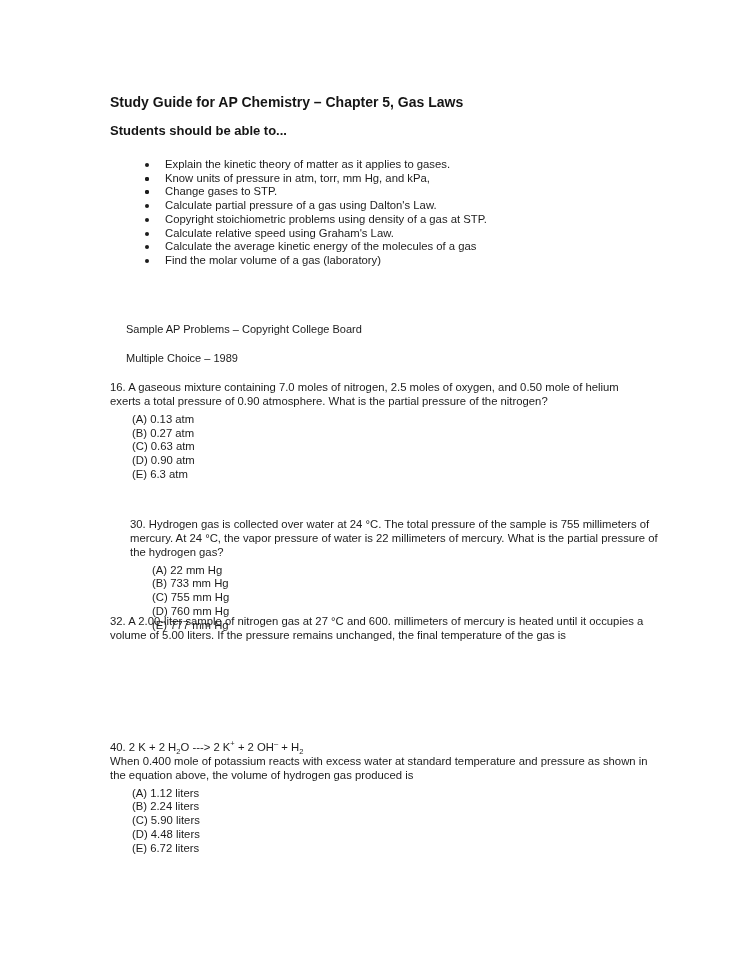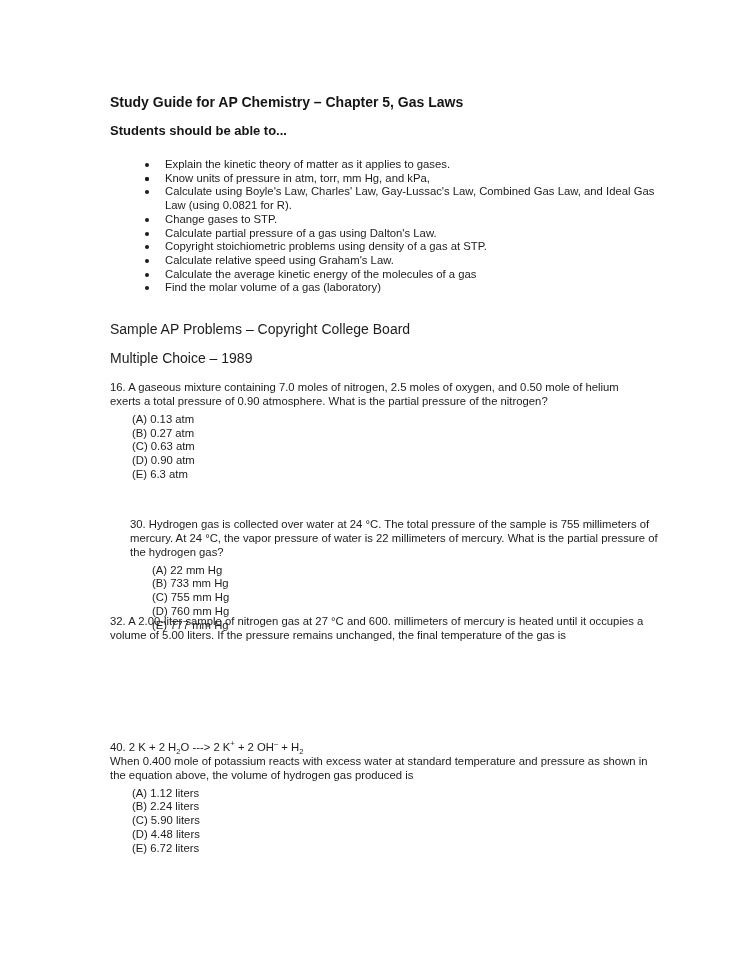--- a/index.html
+++ b/index.html
@@ -58,22 +58,22 @@
       position: absolute;
       left: 23px;
       top: 5px;
       width: 4px;
       height: 4px;
       border-radius: 50%;
       background: #1c1c1c;
     }
     .text {
       position: absolute;
-      left: 0;
-      font-size: 14px;
+      left: 16px;
+      font-size: 11px;
       line-height: 13.7px;
       width: 540px;
     }
     .question {
       position: absolute;
       left: 0;
       width: 540px;
       font-size: 11.3px;
       line-height: 13.9px;
     }
@@ -97,21 +97,21 @@
 <div class="page">
 
   <div class="title">Study Guide for AP Chemistry – Chapter 5, Gas Laws</div>
 
   <div class="subtitle">Students should be able to...</div>
 
   <ul class="bullets">
     <li><span class="dot"></span><span>Explain the kinetic theory of matter as it applies to gases.</span></li>
     <li><span class="dot"></span></li>
     <li><span class="dot"></span><span>Know units of pressure in atm, torr, mm Hg, and kPa,</span></li>
-    <li><span class="dot"></span><span>Calculate using Boyle's Law, Charles' Law, Gay-Lussac's Law, Combined Gas Law, and Ideal Gas Law (using 0.0821 for R).</span></li>
+    <li><span class="dot"></span></li>
     <li><span class="dot"></span><span>Change gases to STP.</span></li>
     <li><span class="dot"></span><span>Calculate partial pressure of a gas using Dalton's Law.</span></li>
     <li><span class="dot"></span><span>Copyright stoichiometric problems using density of a gas at STP.</span></li>
     <li><span class="dot"></span><span>Calculate relative speed using Graham's Law.</span></li>
     <li><span class="dot"></span><span>Calculate the average kinetic energy of the molecules of a gas</span></li>
     <li><span class="dot"></span><span>Find the molar volume of a gas (laboratory)</span></li>
   </ul>
 
   <div class="text" style="top:323px;">Sample AP Problems – Copyright College Board</div>
 

